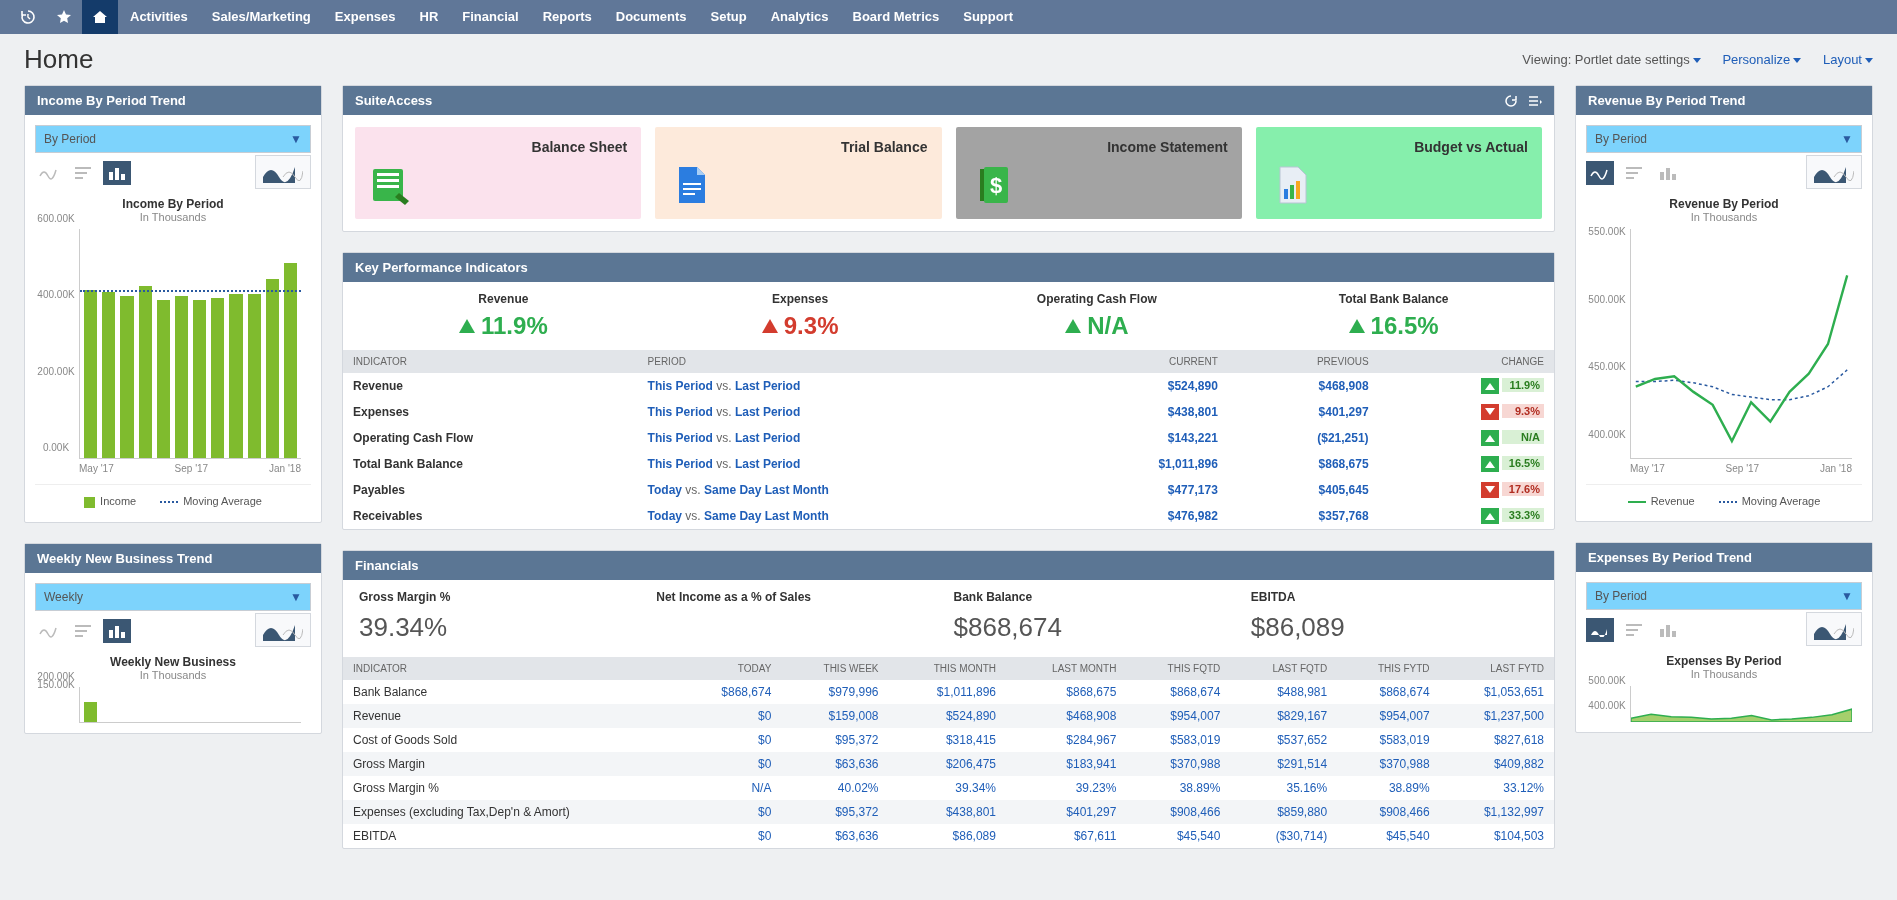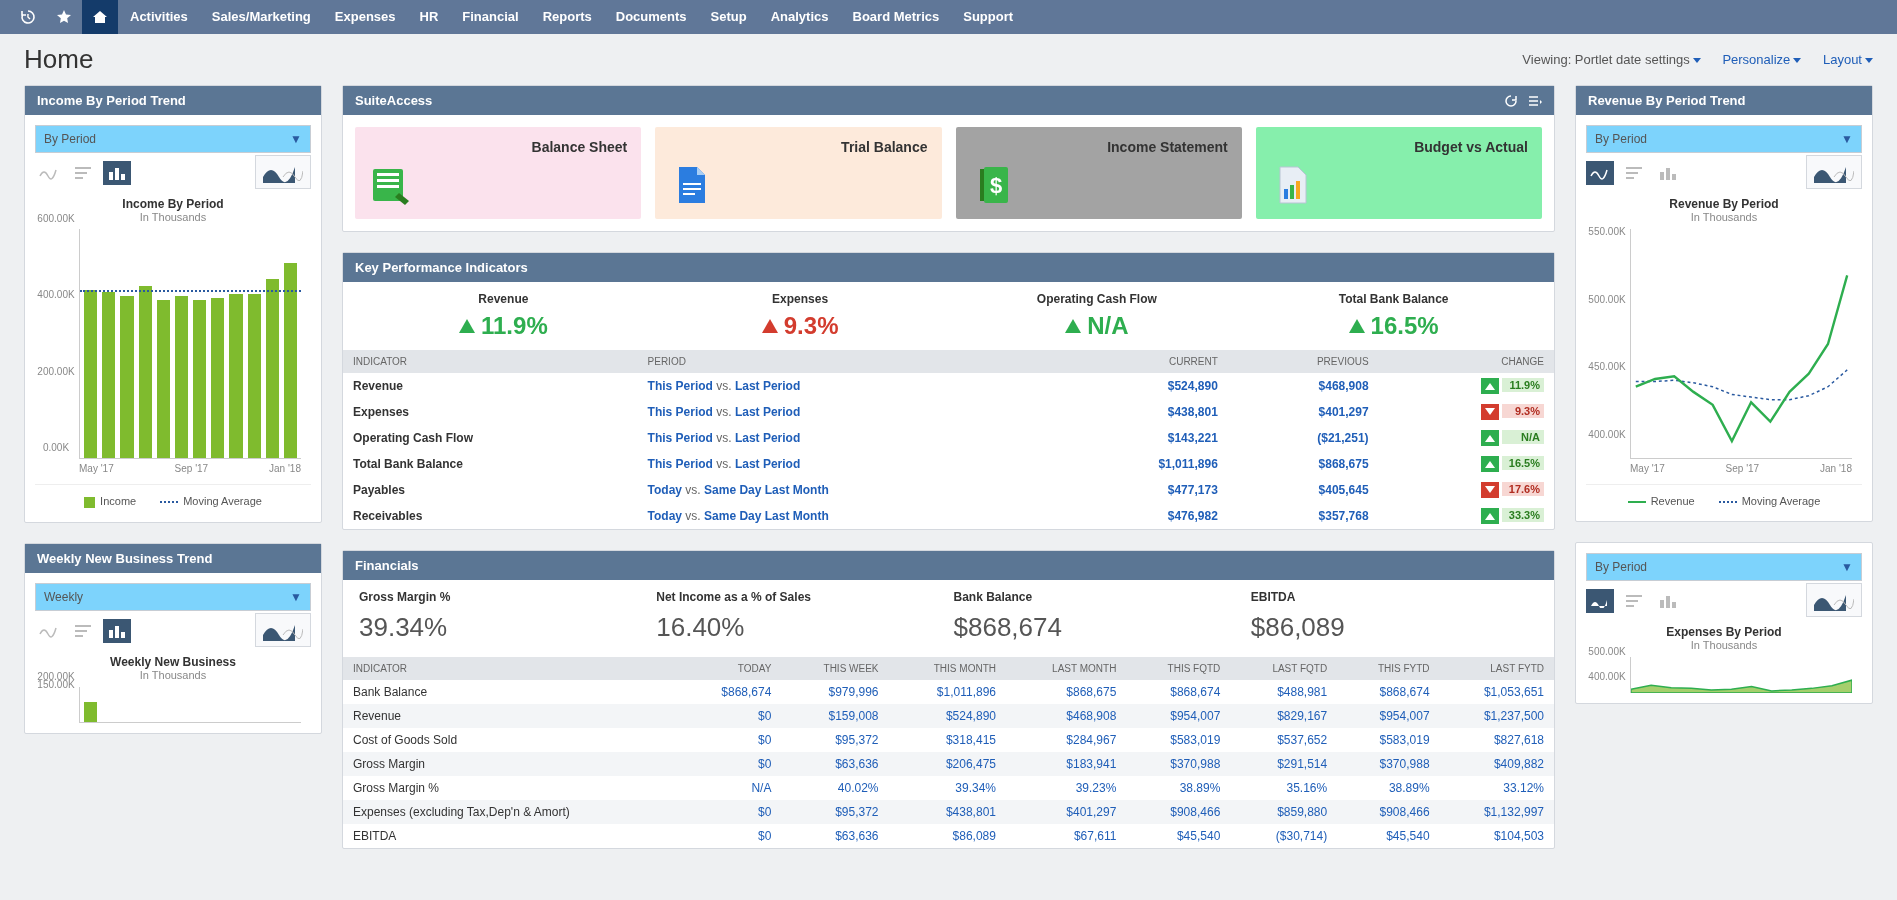--- a/index.html
+++ b/index.html
@@ -377,21 +377,20 @@
         <div class="portlet-head">
             <span>Financials</span>
           </div>
         <div class="fin-row" id="fin-row">
             <div class="fin-item">
               <div class="fin-lbl">Gross Margin %</div>
               <div class="fin-val">39.34%</div>
             </div>
             <div class="fin-item">
               <div class="fin-lbl">Net Income as a % of Sales</div>
-              <div class="fin-val">16.40%</div>
             </div>
             <div class="fin-item">
               <div class="fin-lbl">Bank Balance</div>
               <div class="fin-val">$868,674</div>
             </div>
             <div class="fin-item">
               <div class="fin-lbl">EBITDA</div>
               <div class="fin-val">$86,089</div>
             </div>
           </div>
@@ -549,20 +548,23 @@
               </div>
           </div>
           <div class="legend">
             <span><span class="swatch-line"></span><span>Revenue</span></span>
             <span><span class="swatch-dots"></span><span>Moving Average</span></span>
           </div>
         </div>
       </div>
 
       <div class="portlet">
+        <div class="portlet-head">
+            <span>Expenses By Period Trend</span>
+          </div>
         <div class="portlet-body">
           <div class="select">
               <span>By Period</span>
               <span style="color:#2a5aa0">▼</span>
             </div>
           <div style="display:flex;align-items:center">
             <div class="chart-types">
               <div class="ctype active">
                   <svg width="20" height="14">
                     <path fill="#fff" d="M1 12q4-8 8 0t8-6v6H1z"></path>

